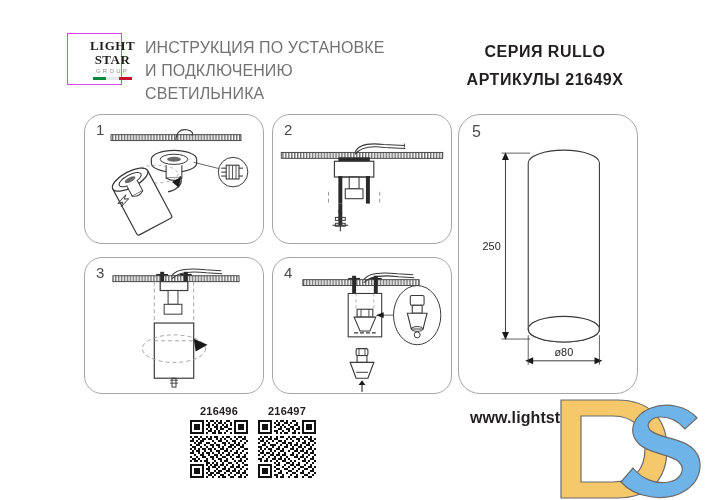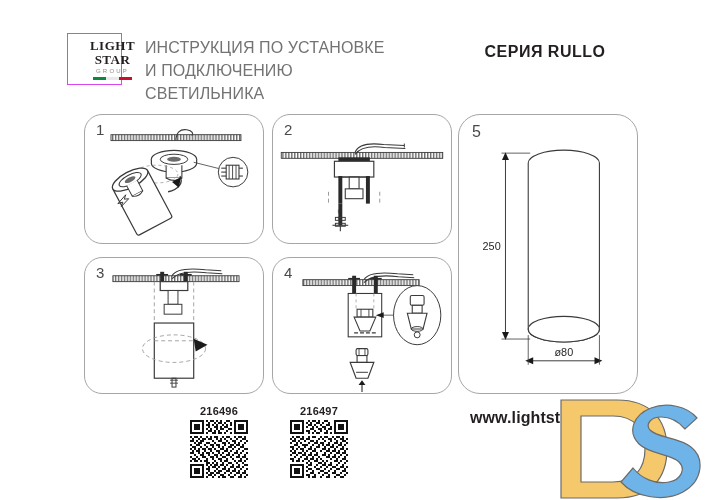--- a/index.html
+++ b/index.html
@@ -67,21 +67,21 @@
   }
   .pnum.big{font-size:16px;left:13px;top:8px;}
 
   .stage{position:absolute;inset:0;}
   svg.art{position:absolute;left:0;top:0;width:100%;height:100%;display:block;}
 
   
   .codes{position:absolute;left:180px;top:405px;width:170px;height:85px;}
   .code-cell{position:absolute;width:62px;text-align:center;}
   #code-cell-0{left:8px;top:0;}
-  #code-cell-1{left:108px;top:0;}
+  #code-cell-1{left:76px;top:0;}
   .code-label{
     font-size:11px;font-weight:bold;color:#231f20;letter-spacing:.2px;
     margin-bottom:3px;
   }
   .qr{width:58px;height:58px;margin:0 auto;display:block;}
 
   .weburl{
     position:absolute;left:470px;top:409px;
     font-size:16px;font-weight:bold;color:#231f20;letter-spacing:.1px;
     white-space:nowrap;
@@ -108,20 +108,21 @@
         <i class="g"></i>
           <i class="w"></i>
           <i class="r"></i>
       </div>
     </div>
 
     <div class="title">ИНСТРУКЦИЯ ПО УСТАНОВКЕ И ПОДКЛЮЧЕНИЮ СВЕТИЛЬНИКА</div>
 
     <div class="series">
       <div>СЕРИЯ RULLO</div>
+      <div>АРТИКУЛЫ 21649X</div>
     </div>
   </div>
 
   <div class="panel" id="panel-1">
     <div class="pnum">1</div>
     <div class="stage">
       <svg class="art" viewBox="0 0 180 130">
         <defs>
           <pattern id="hatch1" width="3" height="8" patternUnits="userSpaceOnUse" patternTransform="rotate(0)">
             <rect width="3" height="8" fill="#ffffff"></rect>

